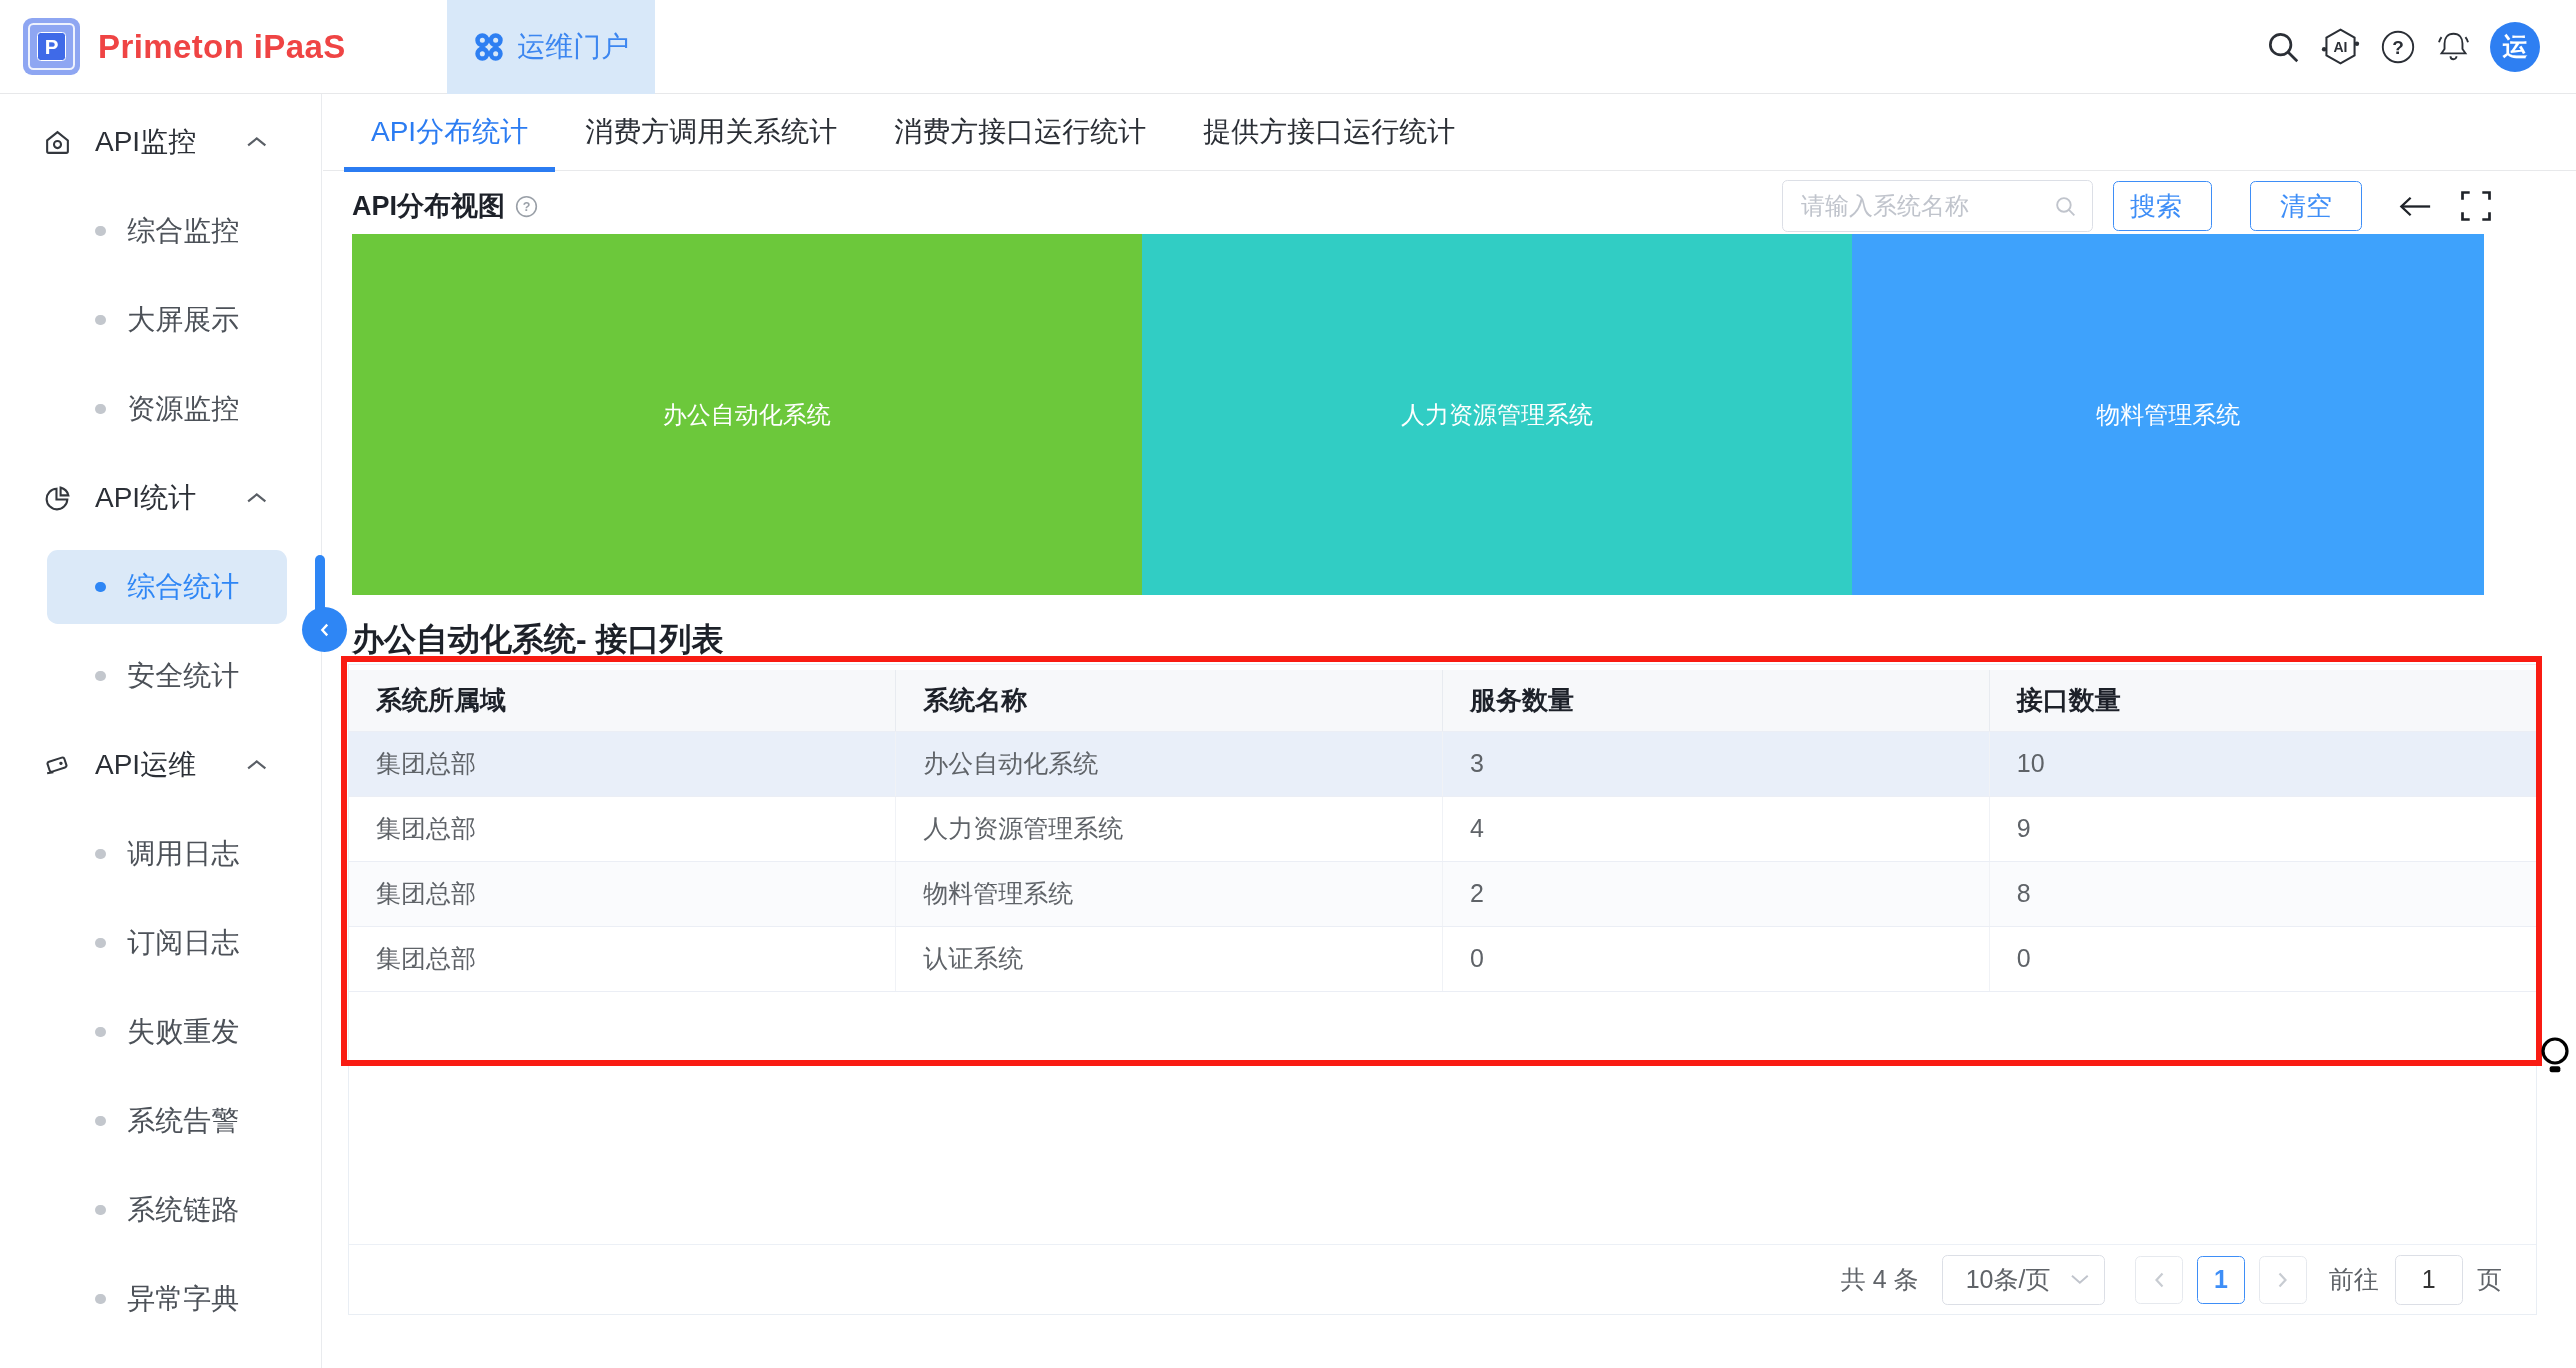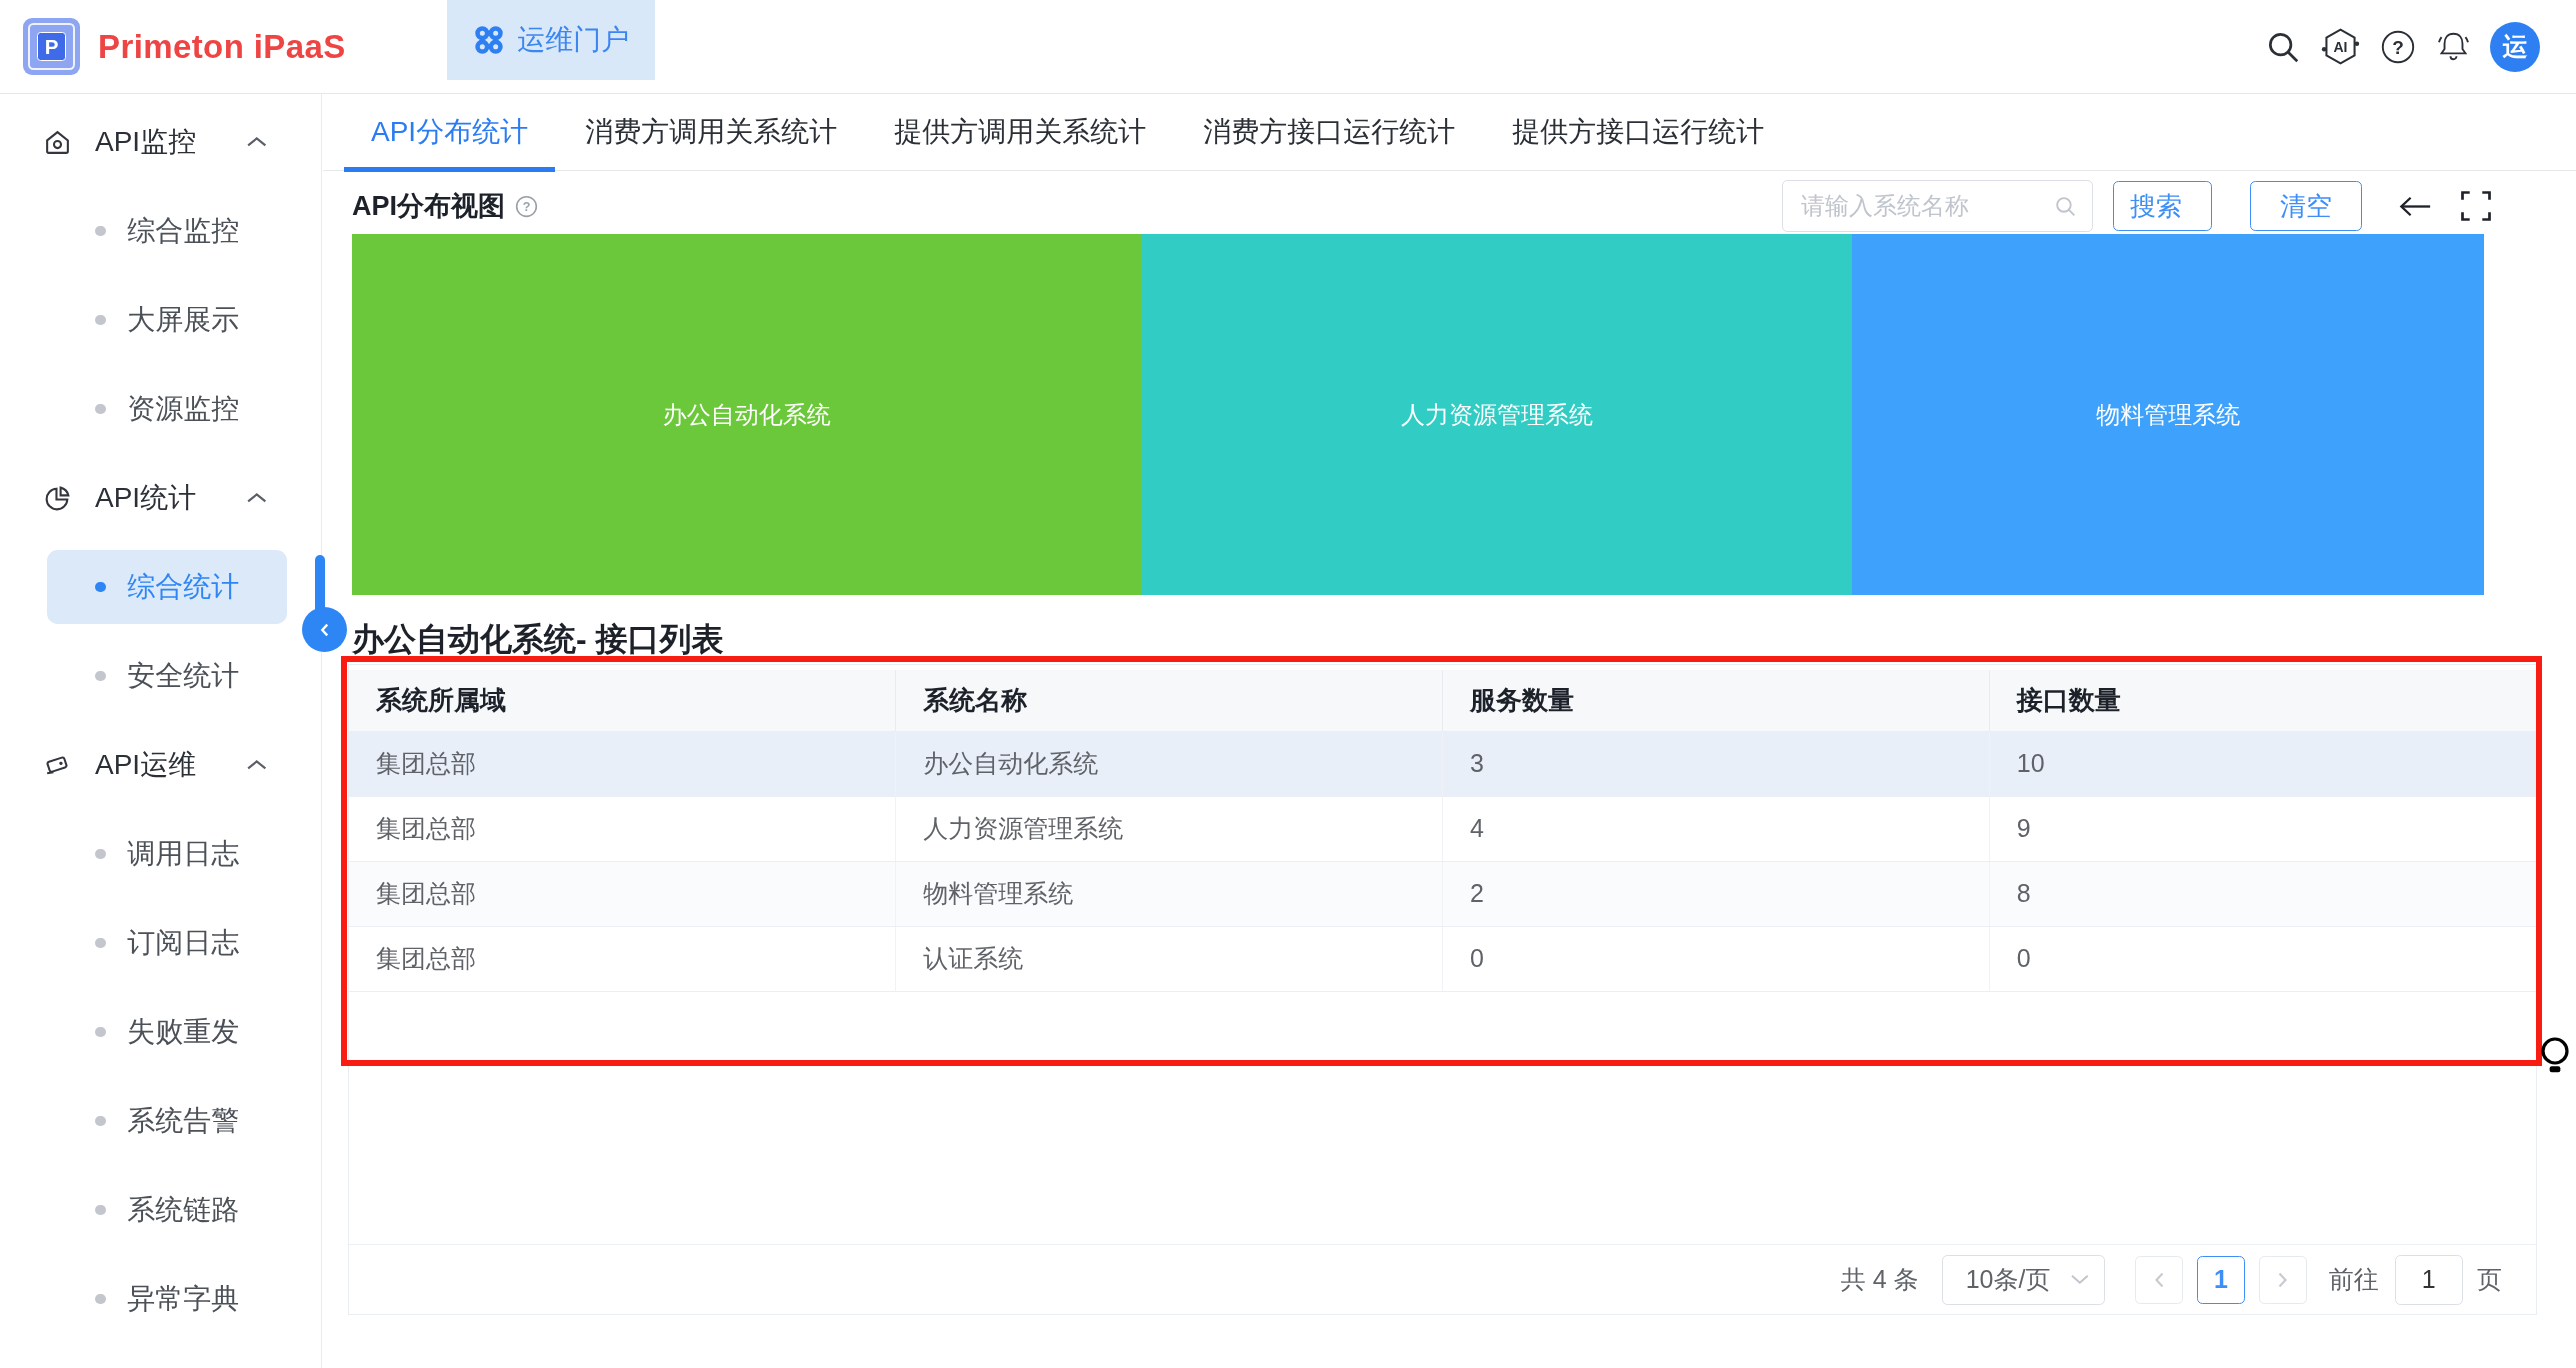--- a/index.html
+++ b/index.html
@@ -6,21 +6,21 @@
   html,body { width:2576px; height:1368px; }
   body { font-family:"Liberation Sans","DejaVu Sans",sans-serif; background:#fff; position:relative; overflow:hidden; color:#1f2329; }
 
   
   .header { position:absolute; inset:0 0 auto 0; height:94px; background:#fff; border-bottom:1.8px solid #e7e8ea; display:flex; align-items:center; z-index:30; }
   .logo-wrap { display:flex; align-items:center; gap:18px; padding-left:23px; }
   .logo-icon { width:57px; height:57px; border-radius:9px; background:#8ea6f2; position:relative; display:flex; align-items:center; justify-content:center; flex:0 0 auto; }
   .logo-icon::before { content:''; position:absolute; inset:5.4px; border:2.7px solid rgba(255,255,255,.85); border-radius:5.4px; }
   .logo-p { width:29px; height:29px; background:#3f6ae8; color:#fff; font-weight:bold; font-size:20.6px; display:flex; align-items:center; justify-content:center; border-radius:3.6px; border:1.8px solid #fff; position:relative; z-index:1; }
   .brand { font-size:33px; font-weight:bold; color:#ef4444; letter-spacing:0.4px; white-space:nowrap; }
-  .portal-tab { position:absolute; left:447px; top:0; height:80px; width:208px; background:#d8e8f9; display:flex; align-items:center; justify-content:center; gap:12.5px; color:#3c86f0; font-size:28px; cursor:pointer; }
+  .portal-tab { position:absolute; left:447px; top:0; height:94px; width:208px; background:#d8e8f9; display:flex; align-items:center; justify-content:center; gap:12.5px; color:#3c86f0; font-size:28px; cursor:pointer; }
   .header-right { margin-left:auto; display:flex; align-items:center; gap:16px; padding-right:36px; }
   .hicon { display:flex; align-items:center; cursor:pointer; }
   .avatar { width:50px; height:50px; border-radius:50%; background:#2e7ff2; color:#fff; font-size:25px; font-weight:bold; display:flex; align-items:center; justify-content:center; cursor:pointer; }
 
   
   .sidebar { position:absolute; top:94px; left:0; width:322px; bottom:0; background:#fff; border-right:0.9px solid #e9ebee; padding-top:3.6px; z-index:20; }
   .srow { height:89px; display:flex; align-items:center; position:relative; cursor:pointer; }
   .srow .gicon { margin-left:43px; display:flex; }
   .srow .glabel { margin-left:23px; font-size:28px; color:#2b2f36; }
   .srow .chev { margin-left:auto; margin-right:54px; display:flex; }
@@ -233,21 +233,20 @@
   <svg width="18" height="18" viewBox="0 0 20 20" fill="none" stroke="#fff" stroke-width="2.6">
       <path d="M12.5 4 L7 10 L12.5 16"></path>
     </svg>
 </div>
 
 <div class="main">
 
   <div class="tabbar">
     <span class="tab active">API分布统计</span>
     <span class="tab">消费方调用关系统计</span>
-    <span class="tab">提供方调用关系统计</span>
     <span class="tab">消费方接口运行统计</span>
     <span class="tab">提供方接口运行统计</span>
   </div>
 
   <div class="toolbar">
     <span class="view-title">API分布视图</span>
     <span class="q-icon">
       <svg width="25" height="25" viewBox="0 0 28 28" fill="none" stroke="#9aa0a8" stroke-width="1.8">
         <circle cx="14" cy="14" r="11"></circle>
         <text x="14" y="19" text-anchor="middle" font-size="14" font-weight="bold" fill="#9aa0a8" stroke="none">?</text>

